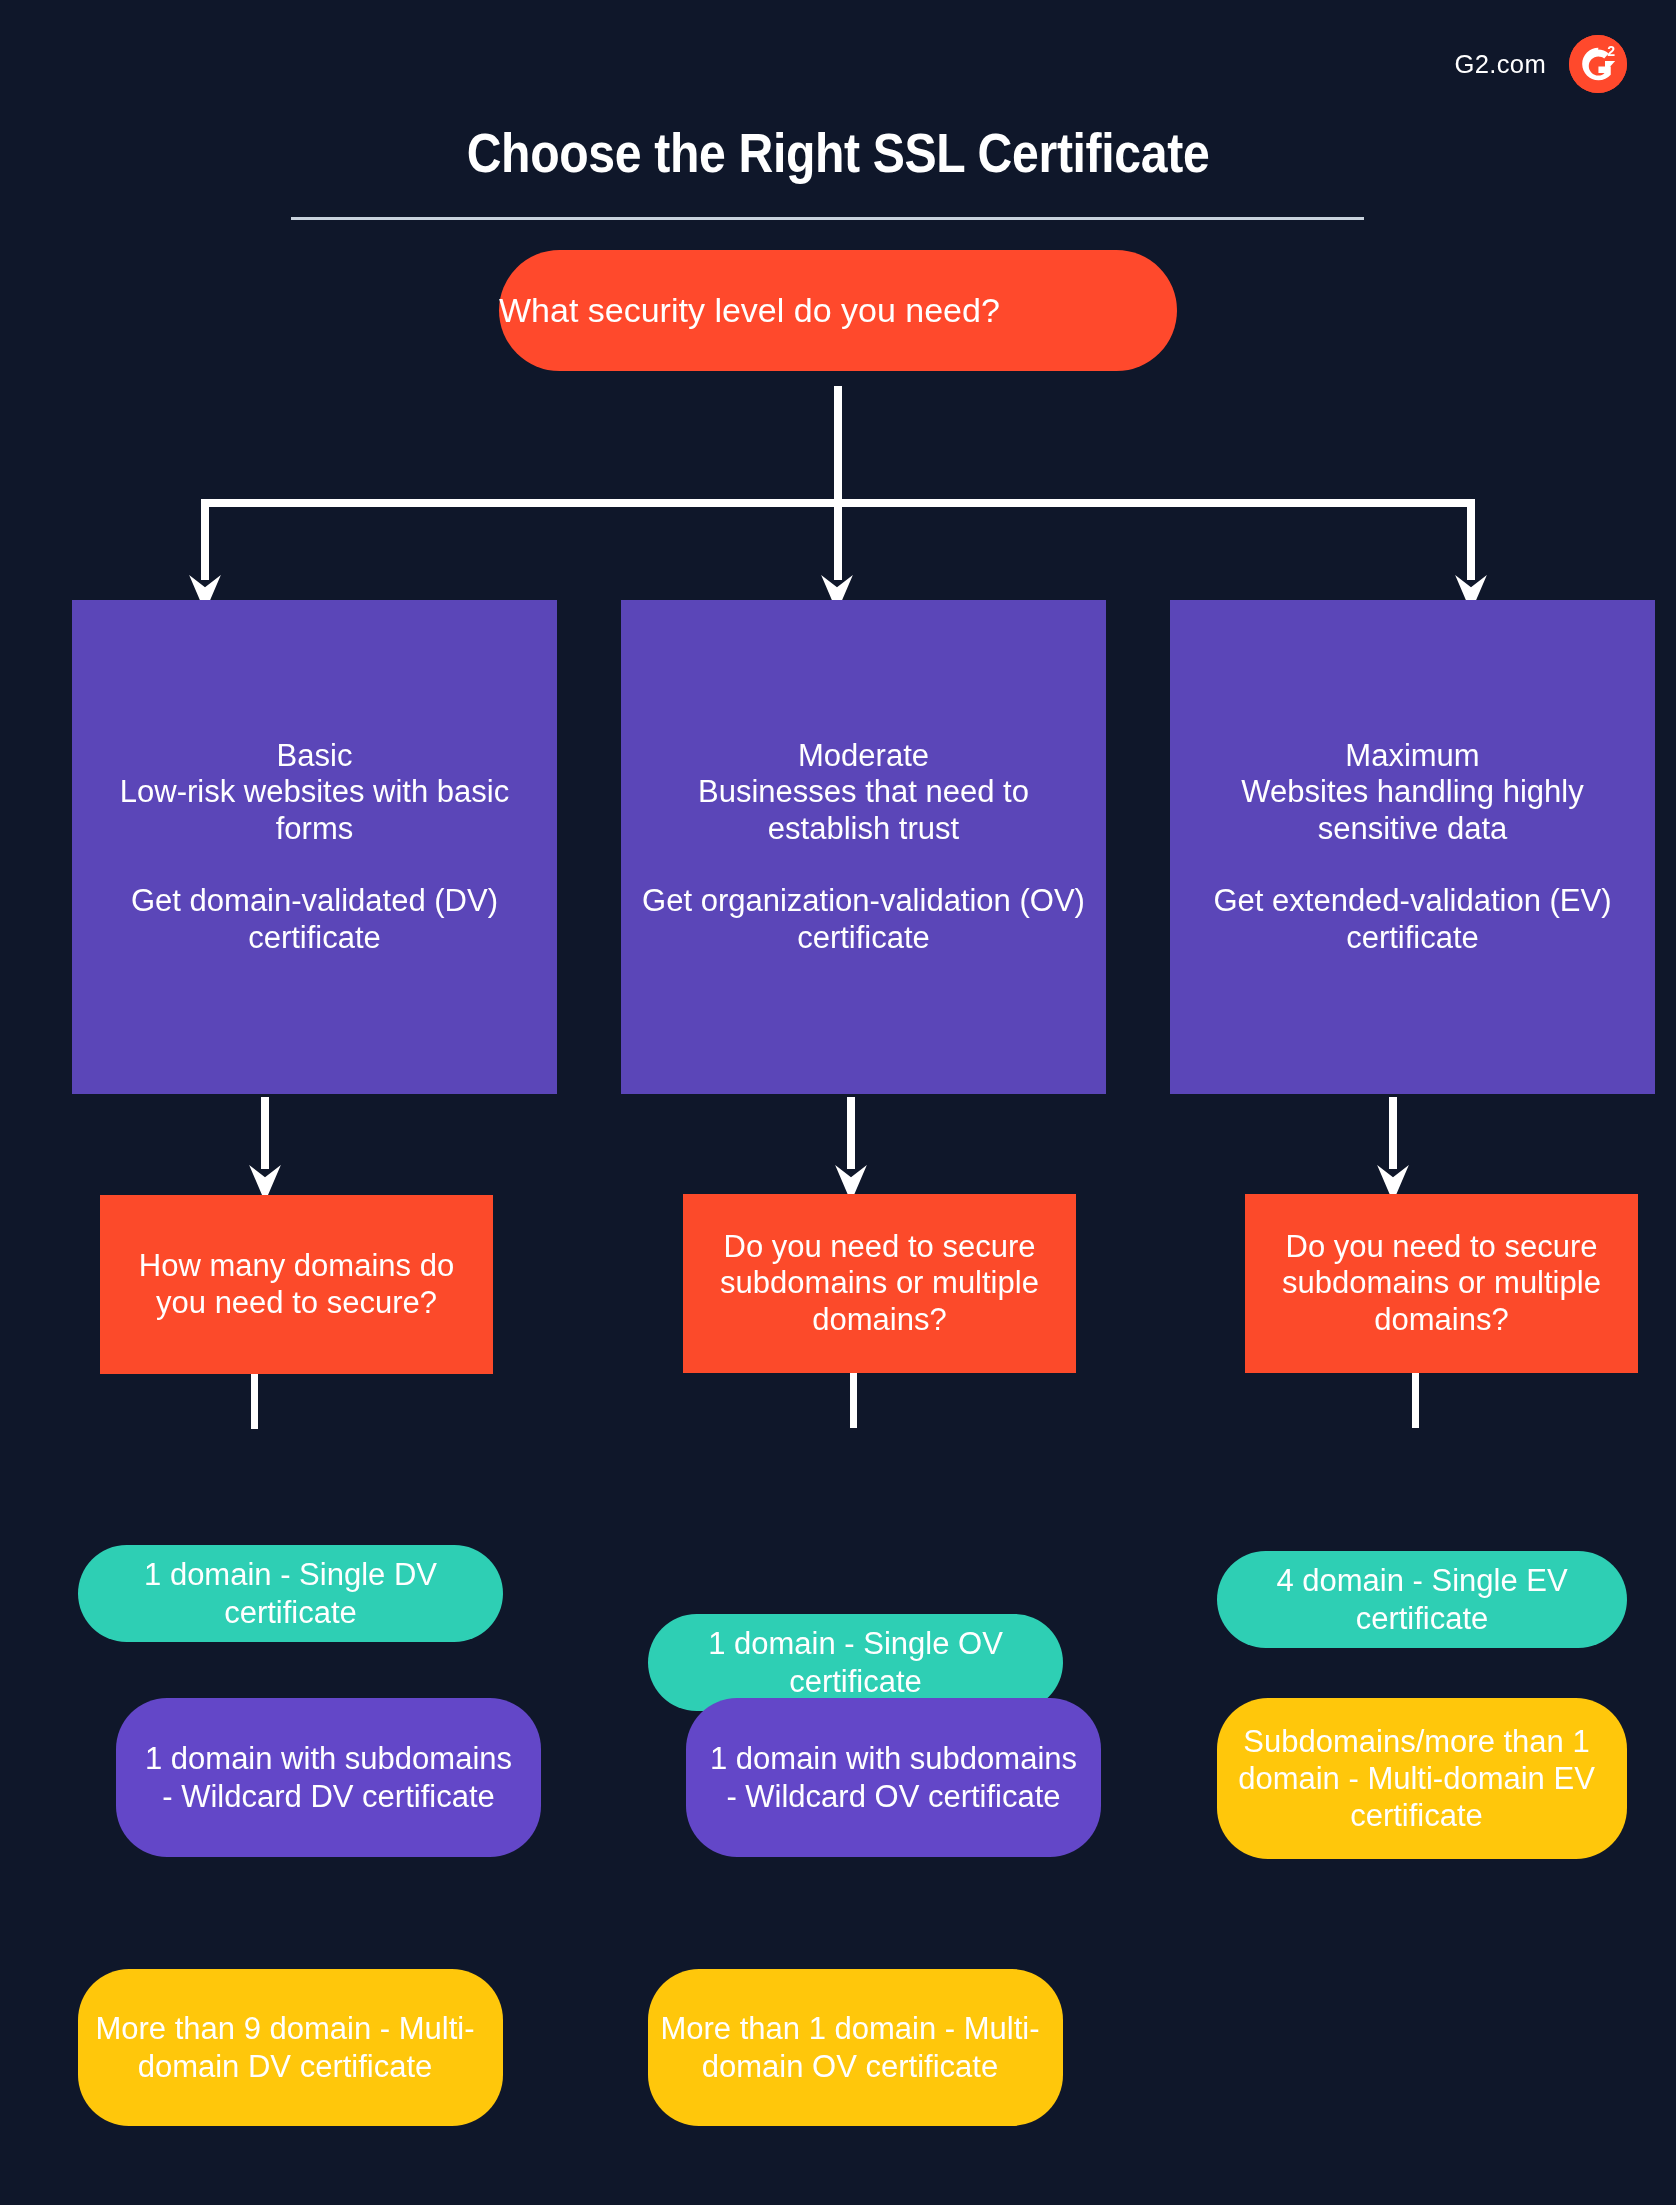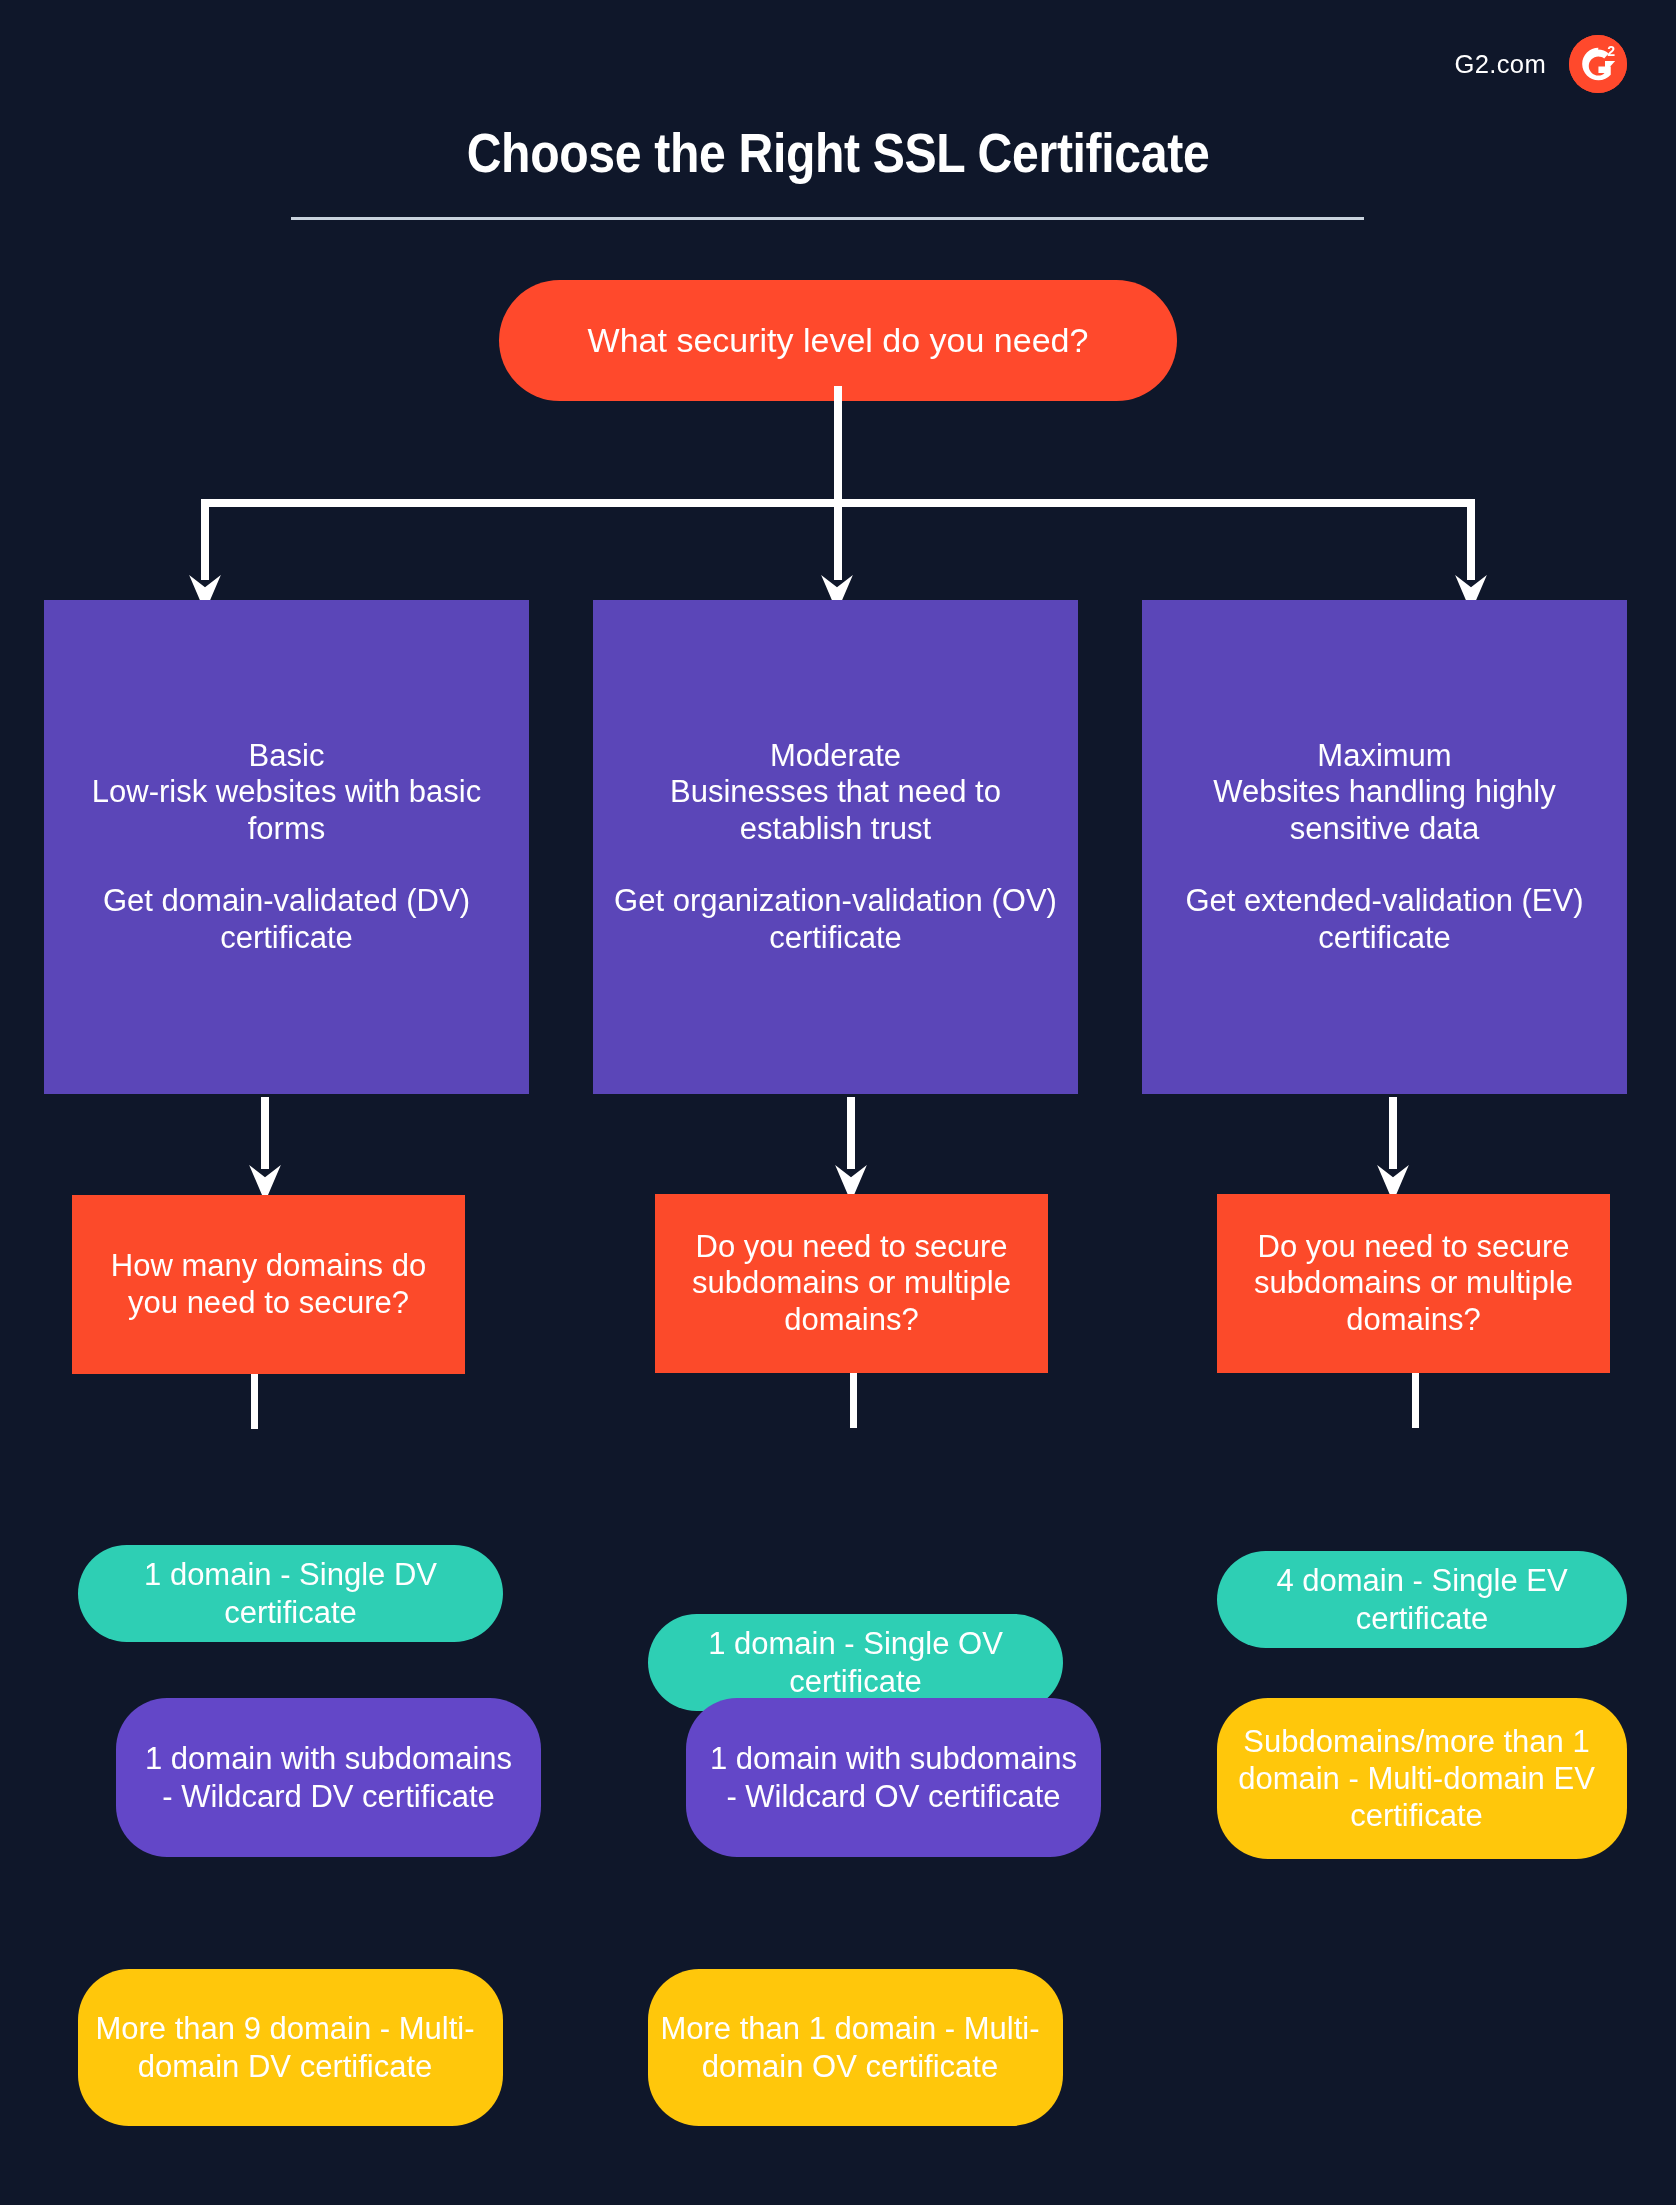--- a/index.html
+++ b/index.html
@@ -60,28 +60,28 @@
     left: 291px;
     width: 1073px;
     height: 2.6px;
     background: #c9d3de;
   }
 
   
   #root-node {
     position: absolute;
     left: 499px;
-    top: 280px;
+    top: 250px;
     width: 678px;
     height: 121px;
     border-radius: 61px;
     background: #FF492C;
     display: flex;
     align-items: center;
-    justify-content: center;
+    justify-content: flex-start;
     color: #ffffff;
     font-size: 34px;
     box-sizing: border-box;
   }
 
   
   .vline {
     position: absolute;
     background: #ffffff;
     width: 8px;
@@ -105,20 +105,21 @@
 
   
   .level-box {
     position: absolute;
     box-sizing: border-box;
     display: flex;
     align-items: center;
     justify-content: center;
     text-align: center;
     color: #ffffff;
+    margin-left: 28px;
   }
   .purple-box {
     background: #5B46B8;
     font-size: 31px;
     line-height: 1.17;
     padding: 0 14px;
   }
   .red-box {
     background: #FC4A2A;
     font-size: 31px;

